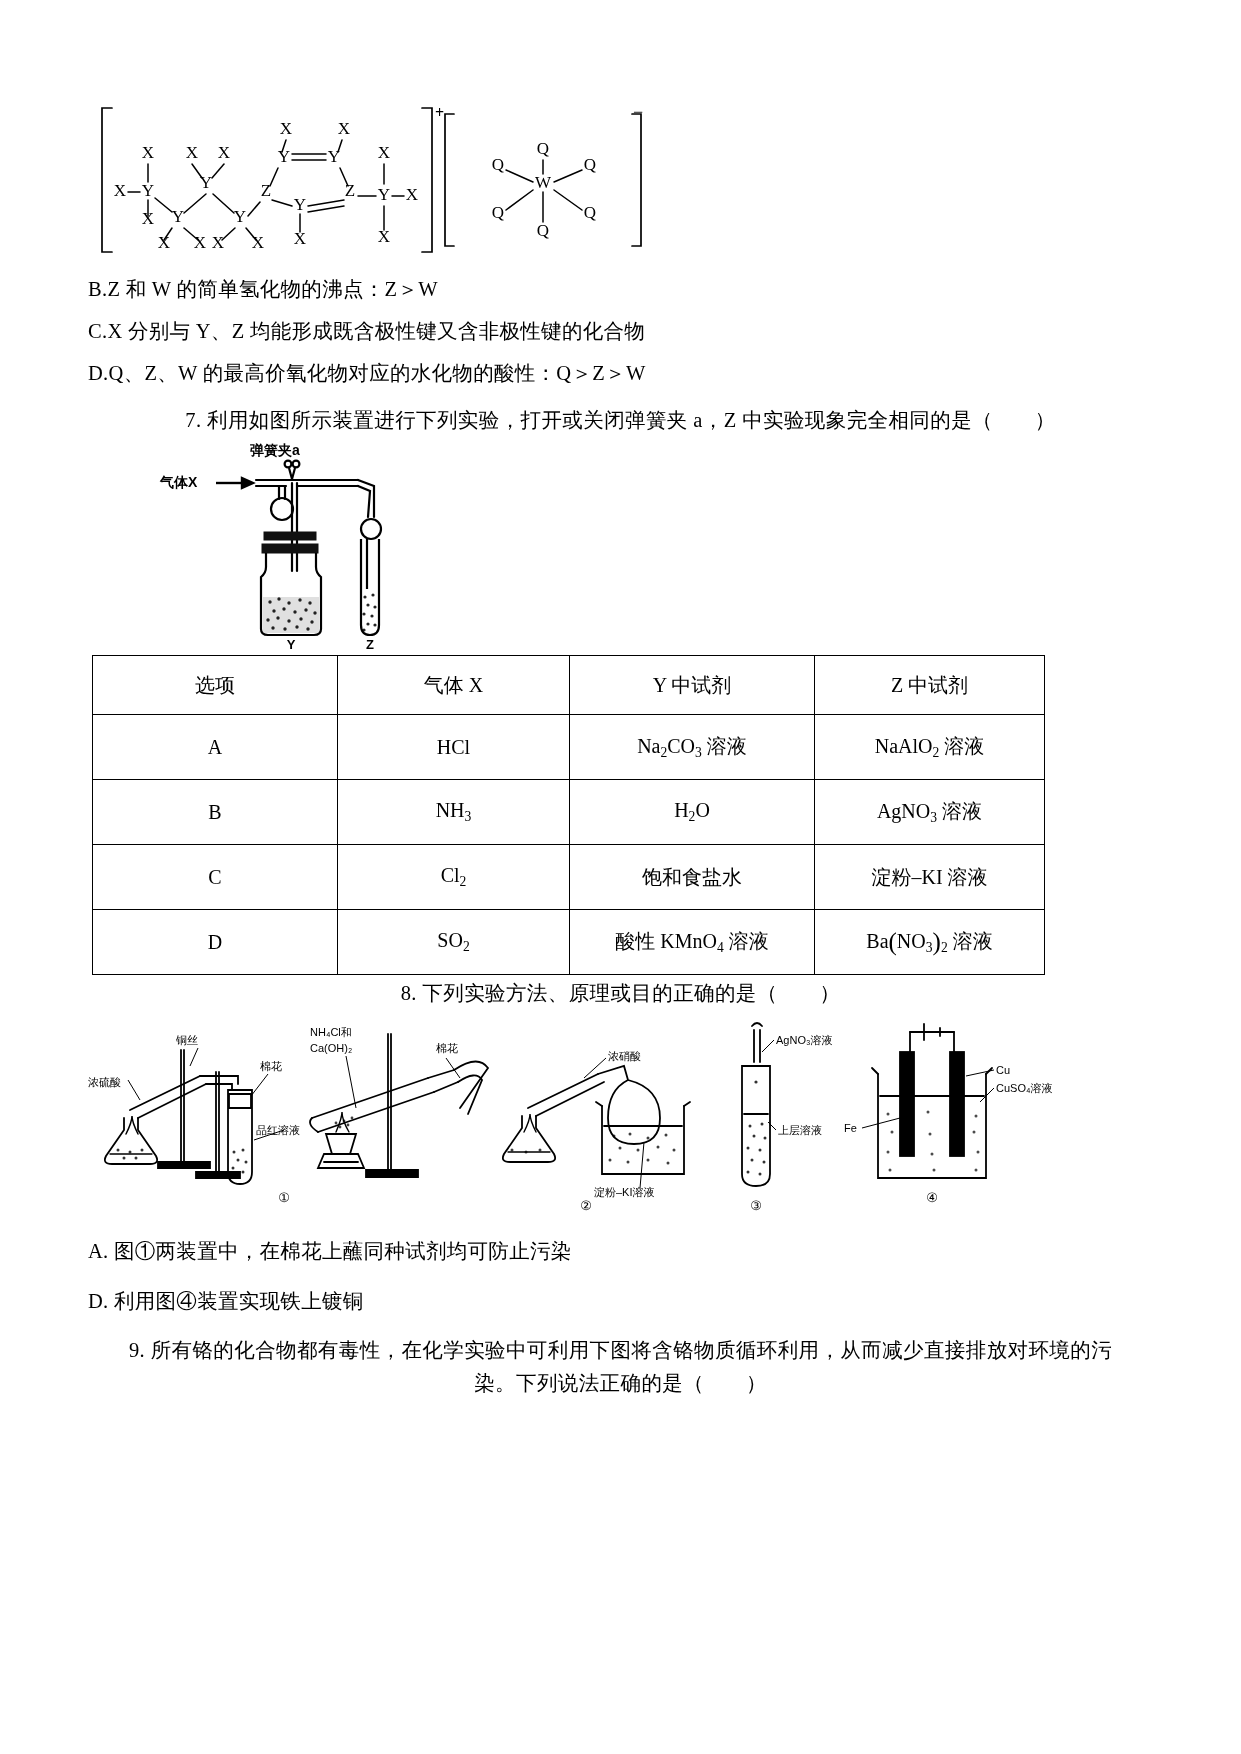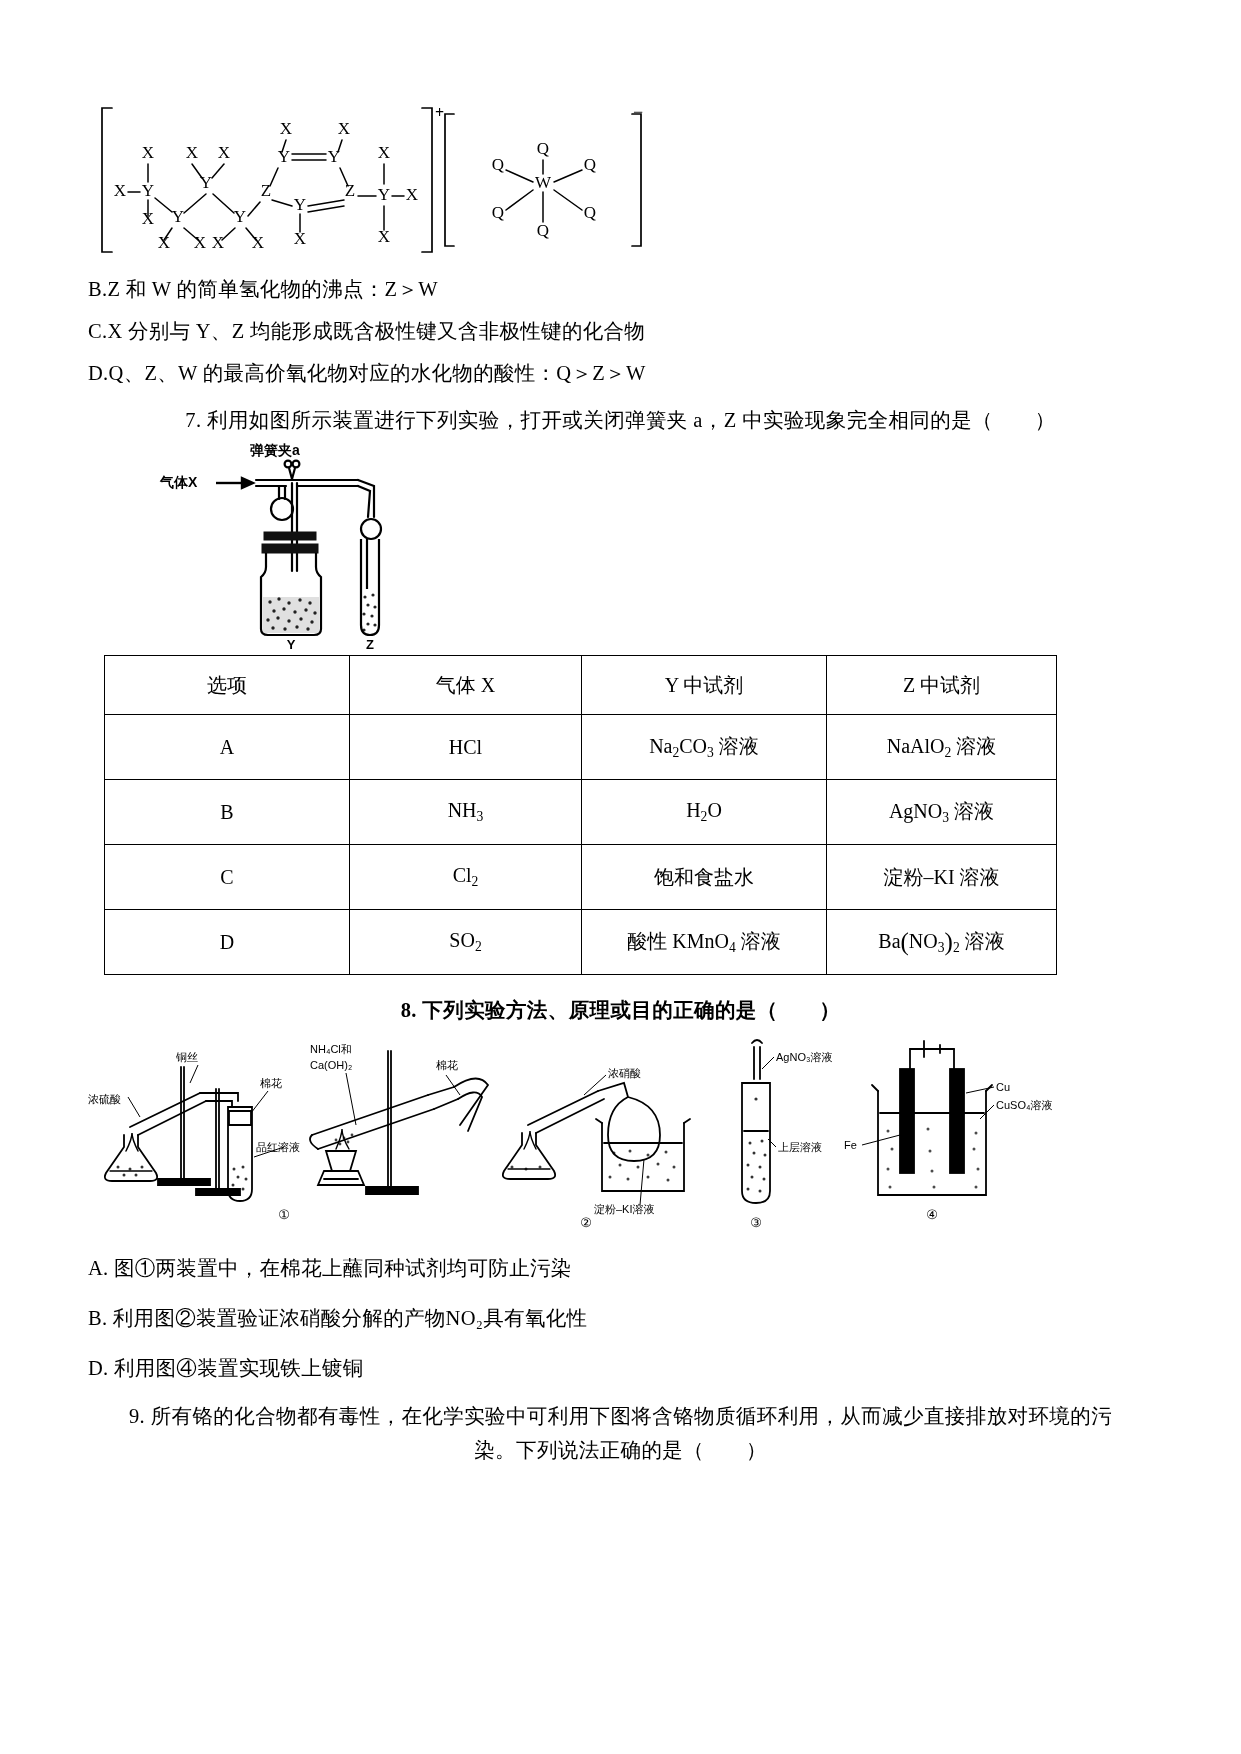--- a/index.html
+++ b/index.html
@@ -60,21 +60,21 @@
     position: relative;
     height: 212px;
     width: 1065px;
   }
   .app7-svg { position: absolute; left: 70px; top: 0; }
 
   
   table.opts {
     border-collapse: collapse;
     width: 932px;
-    margin: 4px 0 0 16px;
+    margin: 4px 0 0 4px;
     table-layout: fixed;
   }
   table.opts td, table.opts th {
     border: 1.6px solid #000;
     text-align: center;
     vertical-align: middle;
     font-size: 20px;
     font-weight: normal;
     height: 56px;
     padding: 4px 2px;
@@ -329,21 +329,21 @@
           </tr>
           <tr>
             <td class="c0">D</td>
             <td class="c1">SO<sub>2</sub></td>
             <td class="c2">酸性 KMnO<sub>4</sub> 溶液</td>
             <td class="c3">Ba<span class="big-paren">(</span>NO<sub>3</sub><span class="big-paren">)</span><sub>2</sub> 溶液</td>
           </tr>
         </tbody>
   </table>
 
-  <div class="qline" style="margin-top:20px;font-weight:bold;">8. 下列实验方法、原理或目的正确的是（　　）</div>
+  <div class="qline" style="margin-top:3px;">8. 下列实验方法、原理或目的正确的是（　　）</div>
 
   <div class="app8-wrap">
     <svg class="app8-svg" width="1000" height="196" viewBox="0 0 1000 196">
       <g stroke="#000" fill="none" stroke-width="1.8" stroke-linecap="round">
 
         <line x1="96" y1="28" x2="96" y2="140"></line>
         <line x1="93" y1="28" x2="93" y2="140"></line>
         <path d="M70,140 L122,140 L122,146 L70,146 Z" fill="#000"></path>
 
         <path d="M36,96 L36,108 L18,134 Q14,142 24,142 L62,142 Q72,142 68,134 L50,108 L50,96"></path>
@@ -546,20 +546,19 @@
       <g font-family="Liberation Sans, sans-serif" font-size="13" fill="#000" text-anchor="middle">
         <text x="196" y="180">①</text>
         <text x="498" y="188">②</text>
         <text x="668" y="188">③</text>
         <text x="844" y="180">④</text>
       </g>
     </svg>
   </div>
 
   <div class="opt opt-sp">A. 图①两装置中，在棉花上蘸同种试剂均可防止污染</div>
-  <div class="opt opt-sp">B. 利用图②装置验证浓硝酸分解的产物NO₂具有氧化性</div>
   <div class="opt opt-sp">D. 利用图④装置实现铁上镀铜</div>
 
   <div class="qline" style="margin-top:14px;">9. 所有铬的化合物都有毒性，在化学实验中可利用下图将含铬物质循环利用，从而减少直接排放对环境的污</div>
   <div class="qline">染。下列说法正确的是（　　）</div>
 
 </div>
 </div>
 
 </body></html>

